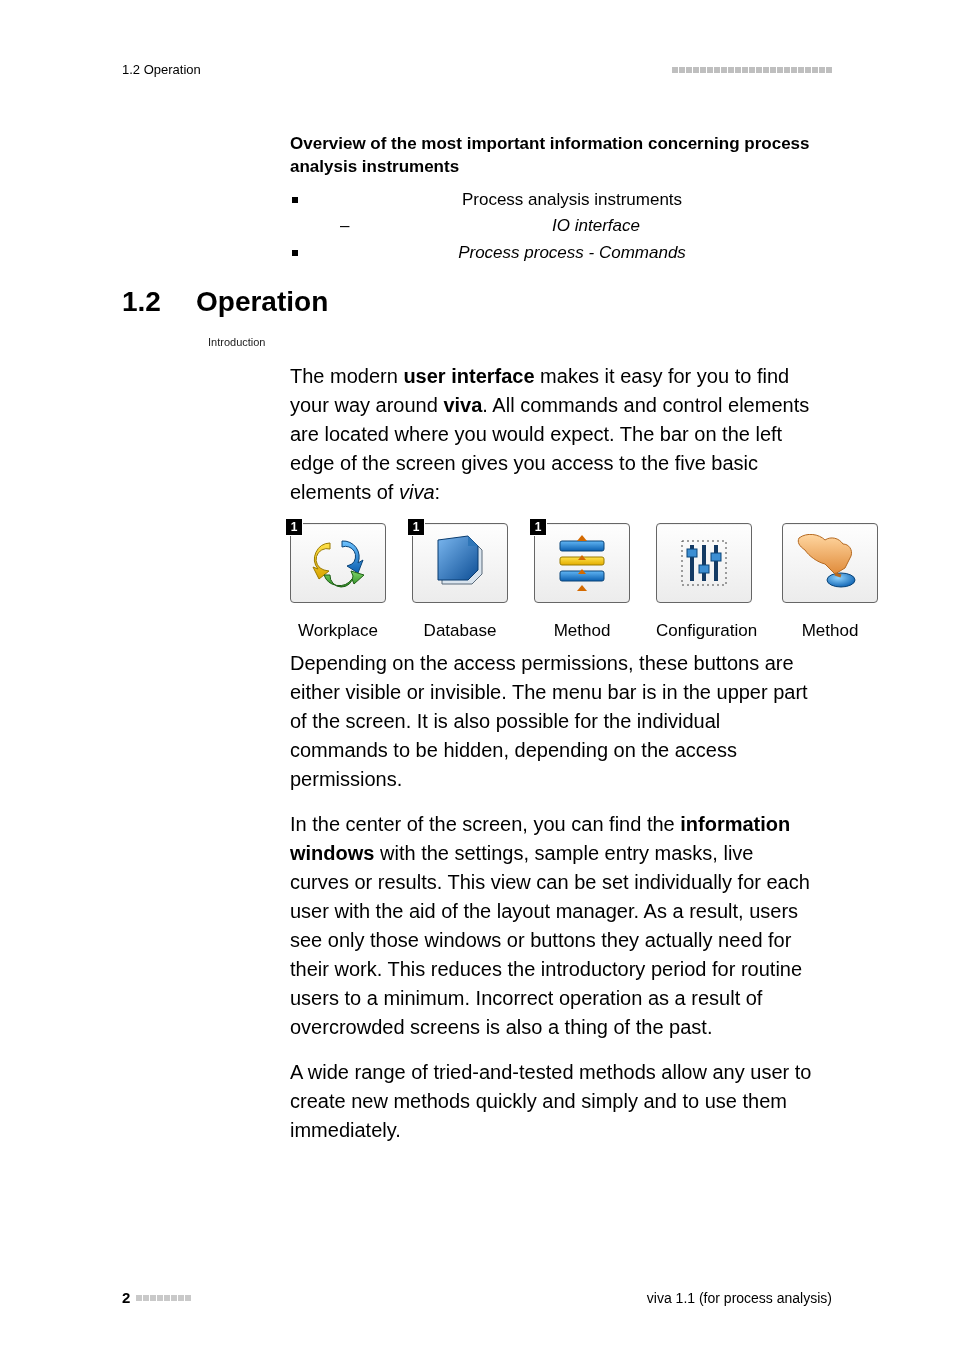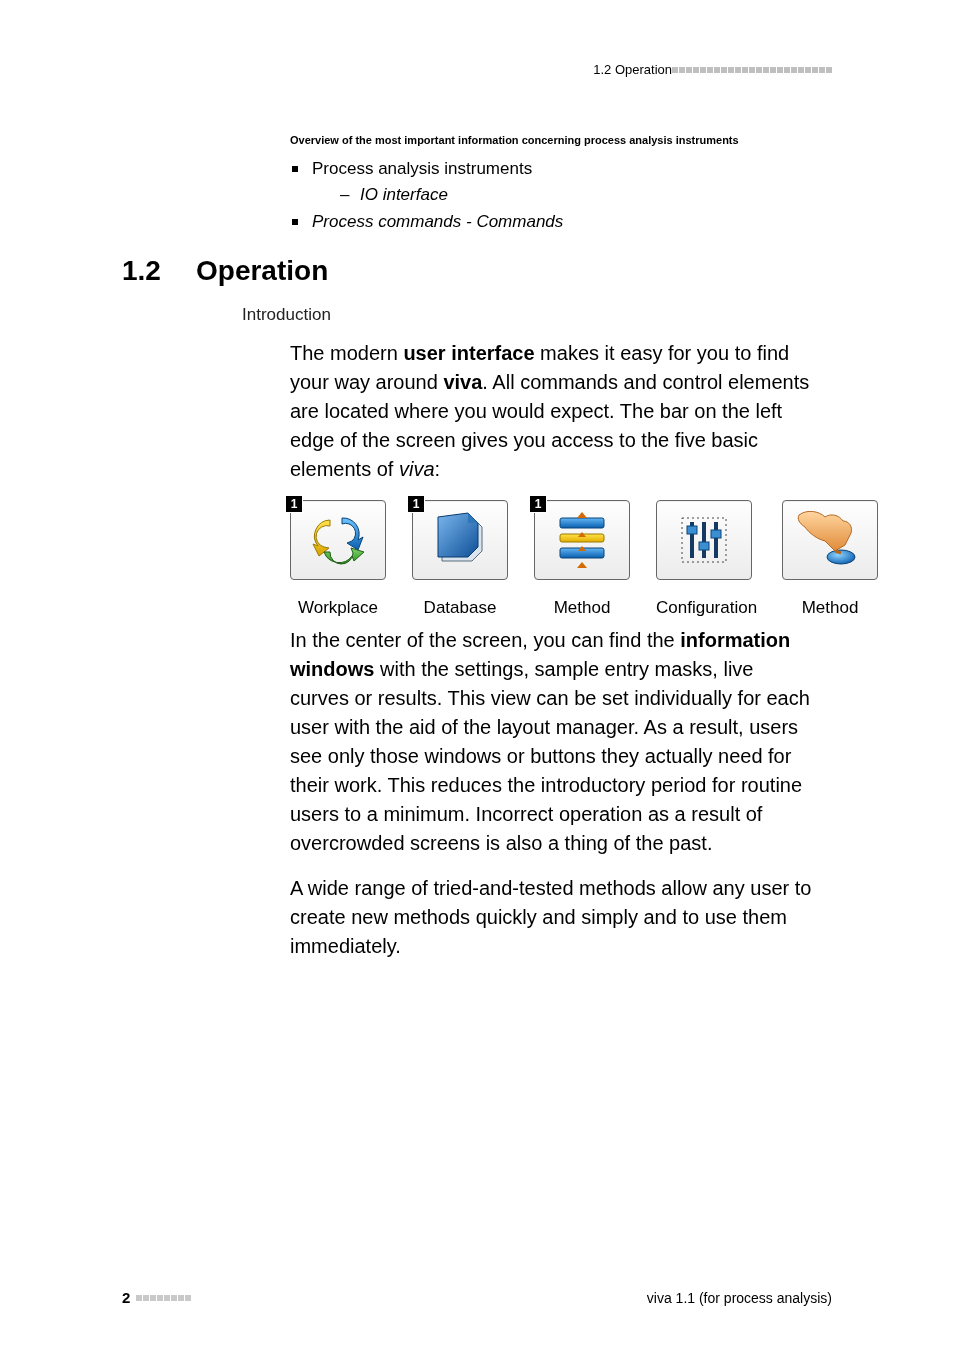--- a/index.html
+++ b/index.html
@@ -14,21 +14,21 @@
     height: 1350px;
     position: relative;
   }
   .page {
     padding: 62px 122px 0 122px;
     position: relative;
     height: 100%;
   }
   .header-row {
     display: flex;
-    justify-content: flex-end;
+    justify-content: space-between;
     align-items: center;
     font-size: 13px;
     margin-bottom: 56px;
   }
   .header-left {
     font-weight: 400;
   }
   .dashes-small {
     display: flex;
     gap: 1px;
@@ -46,28 +46,29 @@
   .dashes-tiny span {
     width: 6px;
     height: 6px;
     background: #c9c9c9;
   }
   .content-block {
     margin-left: 168px;
   }
   .overview-heading {
     font-weight: 700;
-    font-size: 11px;
+    font-size: 17px;
     line-height: 1.35;
     margin: 0 0 8px 0;
   }
   ul.outer {
     list-style: none;
     margin: 0 0 14px 0;
     padding: 0;
+    text-align: center;
   }
   ul.outer > li {
     position: relative;
     padding-left: 22px;
     font-size: 17px;
     line-height: 1.55;
   }
   ul.outer > li::before {
     content: "";
     position: absolute;
@@ -106,23 +107,23 @@
   .section-num {
     font-size: 28px;
     font-weight: 800;
     width: 74px;
   }
   .section-title {
     font-size: 28px;
     font-weight: 800;
   }
   .intro-label {
-    font-size: 17px;
+    font-size: 11px;
     color: #222;
-    margin-left: 120px;
+    margin-left: 86px;
     margin-bottom: 14px;
   }
   .para {
     font-size: 20px;
     line-height: 1.45;
     margin: 0 17px 16px 0;
   }
   .bold { font-weight: 700; }
   .icons-row {
     display: flex;
@@ -221,21 +222,21 @@
       </div>
   </div>
 
   <div class="content-block">
     <p class="overview-heading">Overview of the most important information concerning process analysis instruments</p>
 
     <ul class="outer" id="overview-list">
         <li><span>Process analysis instruments</span><ul class="inner">
             <li>IO interface</li>
           </ul></li>
-        <li><span class="italic">Process commands - Commands</span></li>
+        <li><span class="italic">Process process - Commands</span></li>
       </ul>
   </div>
 
   <div class="section-row">
     <div class="section-num">1.2</div>
     <div class="section-title">Operation</div>
   </div>
 
   <div class="intro-label">Introduction</div>
 
@@ -341,20 +342,21 @@
               </defs>
               <ellipse cx="46" cy="46" rx="14" ry="7" fill="url(#btn)" stroke="#0a4478"></ellipse>
               <path d="M4 4 C12 -2 24 0 30 6 C36 2 44 4 48 10 C54 10 58 16 56 22 L50 34 L40 40 L30 30 C22 28 14 22 10 16 C4 12 2 8 4 4 Z" fill="url(#hand)" stroke="#b56920" stroke-width="1"></path>
               <path d="M40 40 L46 42" stroke="#b56920" stroke-width="3" fill="none"></path>
             </svg>
           </div>
           <div class="icon-label">Method</div>
         </div>
       </div>
 
+    <p class="para">Depending on the access permissions, these buttons are either visible or invisible. The menu bar is in the upper part of the screen. It is also possible for the individual commands to be hidden, depending on the access permissions.</p>
 
     <p class="para">
       <span>In the center of the screen, you can find the </span><span class="bold">information windows</span><span> with the settings, sample entry masks, live curves or results. This view can be set individually for each user with the aid of the layout manager. As a result, users see only those windows or buttons they actually need for their work. This reduces the introductory period for routine users to a minimum. Incorrect operation as a result of overcrowded screens is also a thing of the past.</span>
     </p>
 
     <p class="para">A wide range of tried-and-tested methods allow any user to create new methods quickly and simply and to use them immediately.</p>
   </div>
 
   <div class="footer-row">
     <div class="footer-left">

